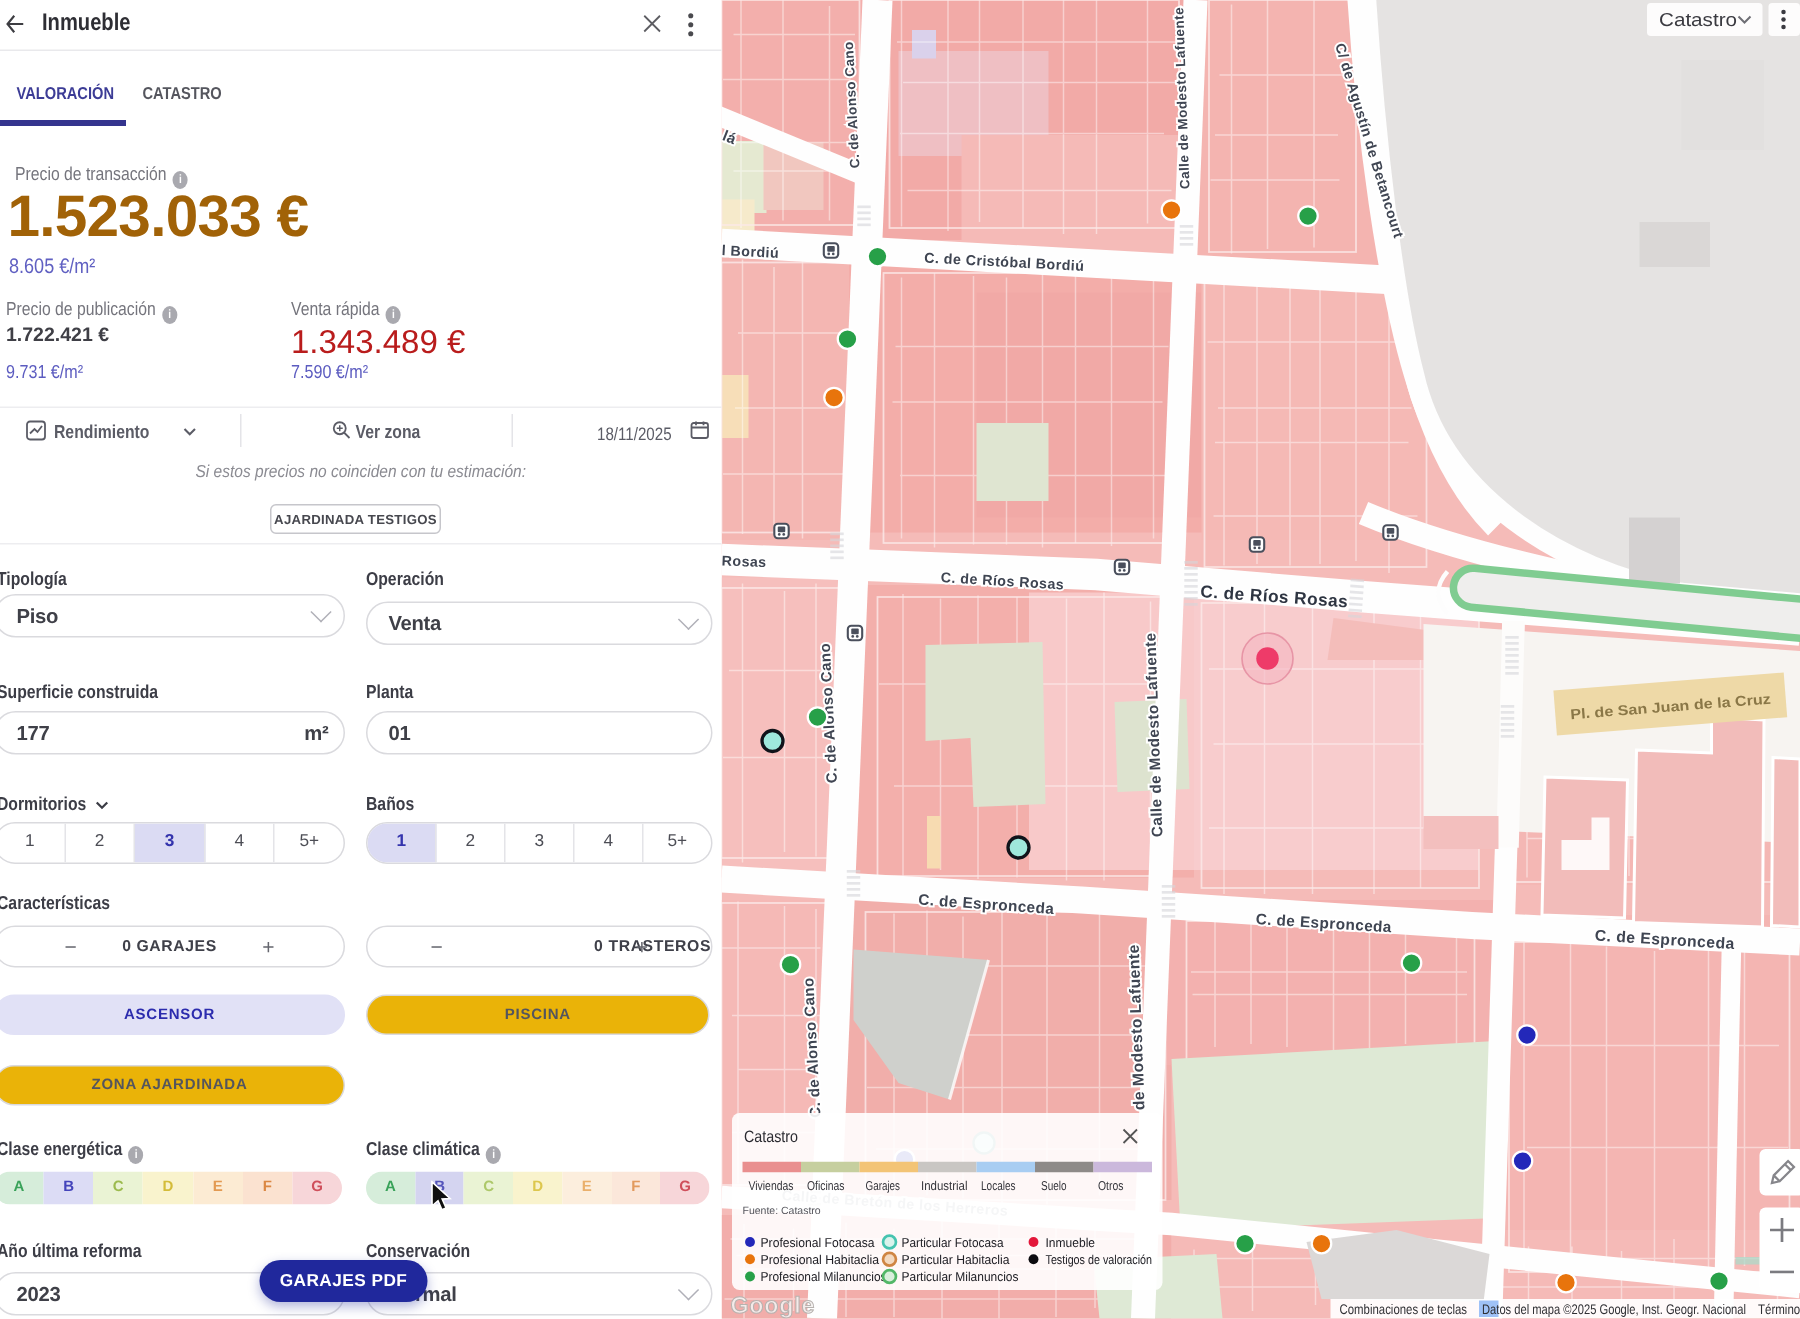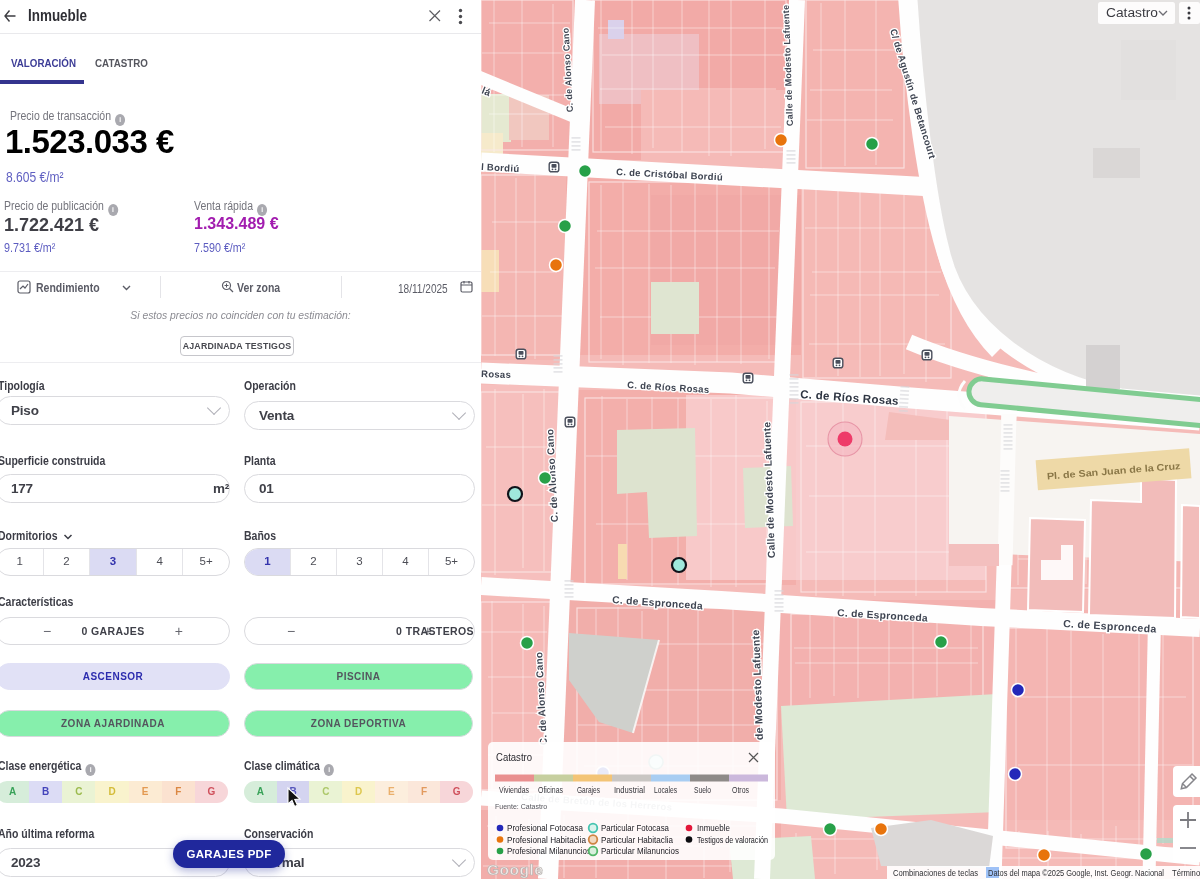--- a/index.html
+++ b/index.html
@@ -14,21 +14,21 @@
   .field{position:absolute;height:27px;border:1px solid #dadade;border-radius:15px;background:#fff;
     font-size:13.5px;font-weight:bold;color:#3f4048;line-height:27px;padding-left:14px;letter-spacing:-.2px;}
   .chev{position:absolute;right:10px;top:10px;width:10px;height:10px;}
   .chev:before{content:"";position:absolute;width:9px;height:9px;border-right:1.5px solid #b0b0b8;
     border-bottom:1.5px solid #b0b0b8;transform:rotate(45deg);top:-4px;left:0px;}
   .seg{position:absolute;height:26px;border:1px solid #dadade;border-radius:15px;background:#fff;display:flex;overflow:hidden;}
   .seg>div{flex:1;text-align:center;line-height:25px;font-size:11.5px;color:#4c4d55;border-right:1px solid #e4e4e8;}
   .seg>div:last-child{border-right:none;}
   .seg>div.on{background:#dbdbf3;color:#3434ad;font-weight:bold;}
   .step{position:absolute;height:26px;border:1px solid #dadade;border-radius:15px;background:#fff;line-height:26px;font-size:14px;color:#66676f;}
-  .pill{position:absolute;height:25px;border:1px solid #d9d9de;border-radius:14px;background:#86efac;
+  .pill{position:absolute;height:25px;border:1px solid #d9d9de;border-radius:14px;background:#eab308;
     text-align:center;line-height:25px;font-size:10px;font-weight:bold;color:#54555e;letter-spacing:.5px;}
   .pill.on{background:#e1e1f6;border-color:#e1e1f6;color:#2c2cae;}
   .cls{position:absolute;height:22px;border-radius:12px;display:flex;overflow:hidden;}
   .cls>div{flex:1;text-align:center;line-height:22px;font-size:10px;font-weight:bold;}
 </style>
 </head>
 <body>
 <div id="map"><svg id="mapsvg" width="719" height="879" viewBox="0 0 719 879" font-family="Liberation Sans, sans-serif">
       <rect width="719" height="879" fill="#f5b7b4"></rect>
       <rect x="0" y="0" width="110" height="160" fill="#f3aba7"></rect>
@@ -337,27 +337,27 @@
       <circle cx="2.5" cy="8.5" r="1.7" fill="#4a4a4f"></circle>
       <circle cx="2.5" cy="14.5" r="1.7" fill="#4a4a4f"></circle>
   </svg>
   <div class="abs" style="left:0;top:33px;width:481px;height:1px;background:#e9e9ec;"></div>
 
   <div class="abs" style="left:11px;top:57px;font-size:11.5px;font-weight:bold;color:#3c3c96;letter-spacing:0;transform:scaleX(.85);transform-origin:0 0;">VALORACIÓN</div>
   <div class="abs" style="left:95px;top:57px;font-size:11.5px;font-weight:bold;color:#55565e;letter-spacing:0;transform:scaleX(.85);transform-origin:0 0;">CATASTRO</div>
   <div class="abs" style="left:0;top:80px;width:84px;height:3.5px;background:#34348e;"></div>
 
   <div class="glabel" style="left:10px;top:109px;">Precio de transacción<span class="inf">i</span></div>
-  <div class="abs" style="left:5px;top:123px;font-size:33px;font-weight:bold;color:#000000;letter-spacing:-.5px;">1.523.033 €</div>
+  <div class="abs" style="left:5px;top:123px;font-size:39px;font-weight:bold;color:#a16207;letter-spacing:-.5px;">1.523.033 €</div>
   <div class="abs" style="left:6px;top:169px;font-size:14px;color:#6060c2;transform:scaleX(.86);transform-origin:0 0;">8.605 €/m²</div>
 
   <div class="glabel" style="left:4px;top:199px;">Precio de publicación<span class="inf">i</span></div>
   <div class="glabel" style="left:194px;top:199px;">Venta rápida<span class="inf">i</span></div>
-  <div class="abs" style="left:4px;top:215px;font-size:18px;font-weight:bold;color:#3f3f46;">1.722.421 €</div>
-  <div class="abs" style="left:194px;top:215px;font-size:16px;font-weight:bold;color:#a21caf;">1.343.489 €</div>
+  <div class="abs" style="left:4px;top:215px;font-size:13px;font-weight:bold;color:#3f3f46;">1.722.421 €</div>
+  <div class="abs" style="left:194px;top:215px;font-size:22px;font-weight:normal;color:#b91c1c;">1.343.489 €</div>
   <div class="abs" style="left:4px;top:241px;font-size:12.5px;color:#5c5cc0;transform:scaleX(.86);transform-origin:0 0;">9.731 €/m²</div>
   <div class="abs" style="left:194px;top:241px;font-size:12.5px;color:#5c5cc0;transform:scaleX(.86);transform-origin:0 0;">7.590 €/m²</div>
 
   <div class="abs" style="left:0;top:271px;width:481px;height:1px;background:#ededf0;"></div>
   <svg class="abs" style="left:17px;top:280px" width="14" height="14" viewBox="0 0 14 14">
     <rect x="1" y="1" width="12" height="12" rx="2" fill="none" stroke="#5b5c66" stroke-width="1.2"></rect>
     <path d="M3 9 L6 6 L8 8 L11 4" stroke="#5b5c66" stroke-width="1.2" fill="none"></path>
   </svg>
   <div class="abs" style="left:36px;top:281px;font-size:12.5px;font-weight:bold;color:#5b5c66;transform:scaleX(.84);transform-origin:0 0;">Rendimiento</div>
   <svg class="abs" style="left:122px;top:285px" width="9" height="6" viewBox="0 0 9 6">
@@ -382,21 +382,21 @@
      text-align:center;line-height:18px;font-size:8.8px;font-weight:bold;color:#47484f;letter-spacing:.2px;">AJARDINADA TESTIGOS</div>
   <div class="abs" style="left:0;top:362px;width:481px;height:1px;background:#ededf0;"></div>
 
   <div class="lbl" style="left:-2px;top:379px;">Tipología</div>
   <div class="lbl" style="left:244px;top:379px;">Operación</div>
   <div class="field" style="left:-4px;top:396px;width:218px;">Piso<span class="chev"></span></div>
   <div class="field" style="left:244px;top:401px;width:215px;">Venta<span class="chev"></span></div>
 
   <div class="lbl" style="left:-2px;top:454px;">Superficie construida</div>
   <div class="lbl" style="left:244px;top:454px;">Planta</div>
-  <div class="field" style="left:-4px;top:474px;width:218px;">177<span style="position:absolute;right:0;">m²</span></div>
+  <div class="field" style="left:-4px;top:474px;width:218px;">177<span style="position:absolute;right:10px;">m²</span></div>
   <div class="field" style="left:244px;top:474px;width:215px;">01</div>
 
   <div class="lbl" style="left:-2px;top:529px;">Dormitorios</div>
   <svg class="abs" style="left:63px;top:534px" width="10" height="6" viewBox="0 0 9 6">
       <path d="M1 1 L4.5 4.5 L8 1" stroke="#3c3d46" stroke-width="1.5" fill="none"></path>
     </svg>
   <div class="lbl" style="left:244px;top:529px;">Baños</div>
   <div class="seg" style="left:-4px;top:548px;width:232px;">
     <div>1</div>
       <div>2</div>
@@ -419,21 +419,20 @@
     <span style="position:absolute;right:46px;top:0;">+</span>
   </div>
   <div class="step" style="left:244px;top:617px;width:229px;">
     <span style="position:absolute;left:42px;top:0;">−</span>
     <span style="position:absolute;left:0;width:100%;text-align:right;font-weight:bold;color:#3f4049;font-size:10.5px;letter-spacing:.4px;">0 TRASTEROS</span>
     <span style="position:absolute;right:42px;top:0;">+</span>
   </div>
   <div class="pill on" style="left:-4px;top:663px;width:232px;">ASCENSOR</div>
   <div class="pill" style="left:244px;top:663px;width:227px;">PISCINA</div>
   <div class="pill" style="left:-4px;top:710px;width:232px;">ZONA AJARDINADA</div>
-  <div class="pill" style="left:244px;top:710px;width:227px;">ZONA DEPORTIVA</div>
 
   <div class="lbl" style="left:-2px;top:759px;">Clase energética<span class="inf">i</span></div>
   <div class="lbl" style="left:244px;top:759px;">Clase climática<span class="inf">i</span></div>
   <div class="cls" style="left:-4px;top:781px;width:232px;">
     <div style="background:#d6edda;color:#39a259;">A</div>
     <div style="background:#dcdcf5;color:#4444bb;">B</div>
     <div style="background:#eaf3d4;color:#9cbb4e;">C</div>
     <div style="background:#f9f3cd;color:#d4bc39;">D</div>
     <div style="background:#fcebd3;color:#e39a52;">E</div>
     <div style="background:#fbe2d0;color:#db8743;">F</div>

